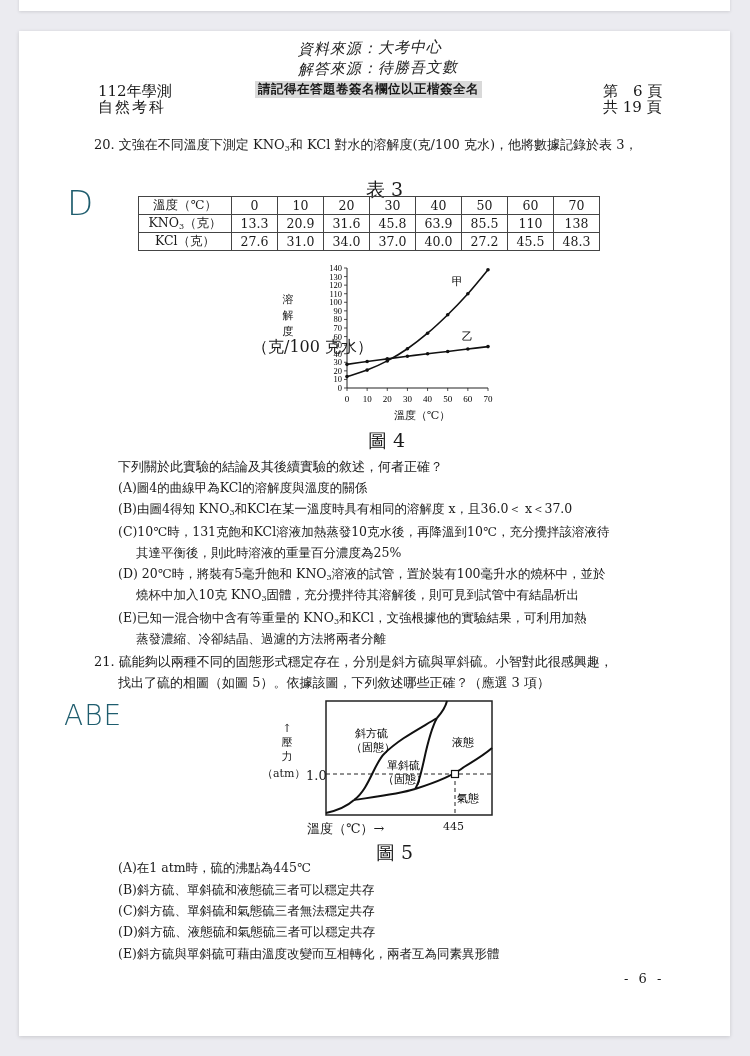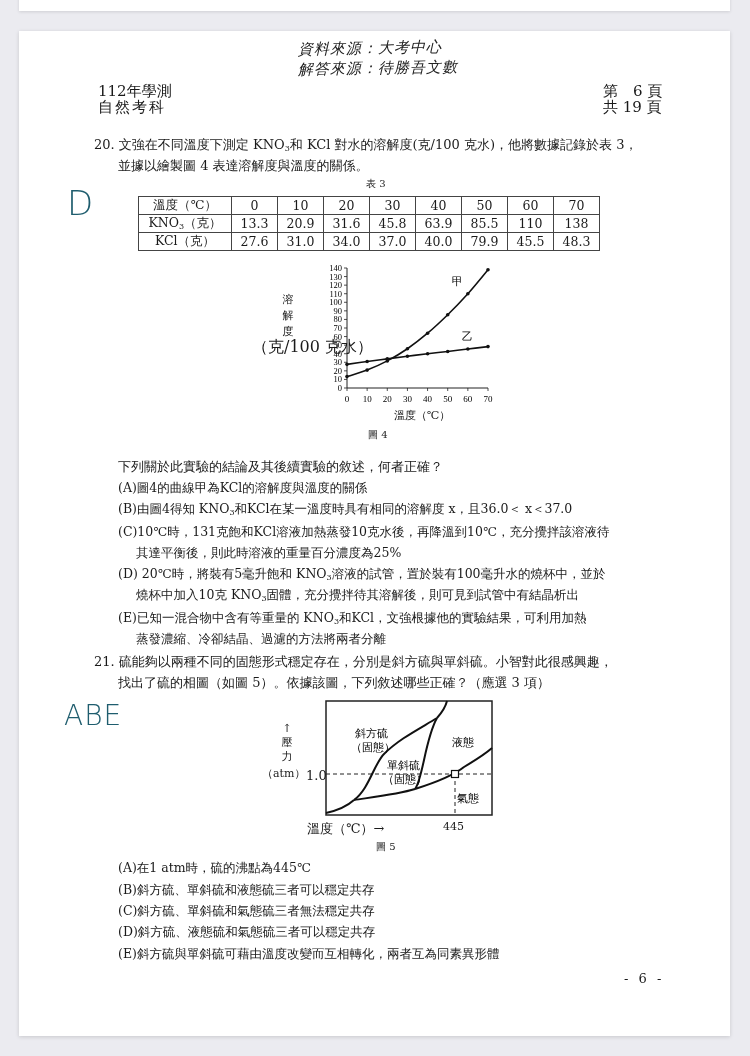--- a/index.html
+++ b/index.html
@@ -33,48 +33,48 @@
     letter-spacing: 0.5px;
   }
   .q { font-size: 13px; line-height: 21px; }
   sub { font-size: 8px; vertical-align: -2px; }
   table.data {
     border-collapse: collapse; font-size: 12.5px;
   }
   table.data td {
     border: 1px solid #444; text-align: center; height: 17px; padding: 0;
   }
-  .caption { font-size: 10px; }
+  .caption { font-size: 19px; }
   .opt { font-size: 12.5px; line-height: 21px; white-space: nowrap; }
   .annot {
     font-family: "DejaVu Sans", sans-serif; color: #1f5d6e;
   }
   svg text { font-family: "Liberation Serif", serif; }
   .pagenum { font-size: 13px; letter-spacing: 3px; }
 </style>
 </head>
 <body>
 
 <div class="prev-page"></div>
 
 <div class="page">
 
   <div class="abs hand" style="left:279px; top:8px;">資料來源：大考中心</div>
   <div class="abs hand" style="left:279px; top:28px;">解答來源：待勝吾文數</div>
 
   <div class="abs hdr" style="left:79px; top:52px;">112年學測</div>
   <div class="abs hdr" style="left:79px; top:68px; letter-spacing:2px;">自然考科</div>
+  <div class="abs notice" style="left:236px; top:50px;">請記得在答題卷簽名欄位以正楷簽全名</div>
   <div class="abs hdr" style="left:584px; top:52px;">第　6 頁</div>
   <div class="abs hdr" style="left:584px; top:68px;">共 19 頁</div>
 
   <div class="abs q" style="left:75px; top:103px; white-space:nowrap;">
     <span>20.</span>
     <span>文強在不同溫度下測定 KNO</span><sub>3</sub><span>和 KCl 對水的溶解度(克/100 克水)，他將數據記錄於表 3，</span>
   </div>
-  <div class="abs q" style="left:99px; top:124px;">並據以繪製圖 4 表達溶解度與溫度的關係。</div>
 
   <div class="abs annot" style="left:48px; top:152px; font-size:34px; font-weight:300;">D</div>
 
   <div class="abs caption" style="left:347px; top:146px;">表 3</div>
 
   <table class="abs data" style="left:119px; top:165px; width:462px;">
     <tbody>
         <tr>
       <td style="width:92px;">溫度（℃）</td>
       <td>0</td>
@@ -97,21 +97,21 @@
       <td>110</td>
       <td>138</td>
     </tr>
     <tr>
       <td>KCl（克）</td>
       <td>27.6</td>
       <td>31.0</td>
       <td>34.0</td>
       <td>37.0</td>
       <td>40.0</td>
-      <td>79.9</td>
+      <td>27.2</td>
       <td>45.5</td>
       <td>48.3</td>
     </tr>
   </tbody>
     </table>
 
   <svg class="abs" style="left:230px; top:229px;" width="260" height="190">
 
     <g id="chart4">
         <line x1="98" y1="128" x2="239" y2="128" stroke="#222" stroke-width="1"></line>

